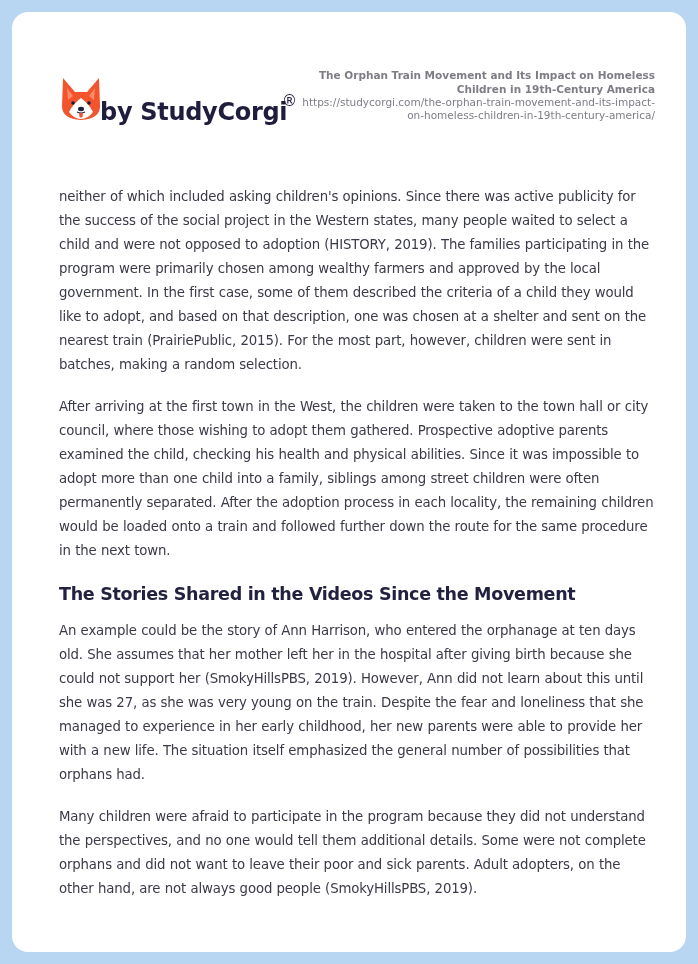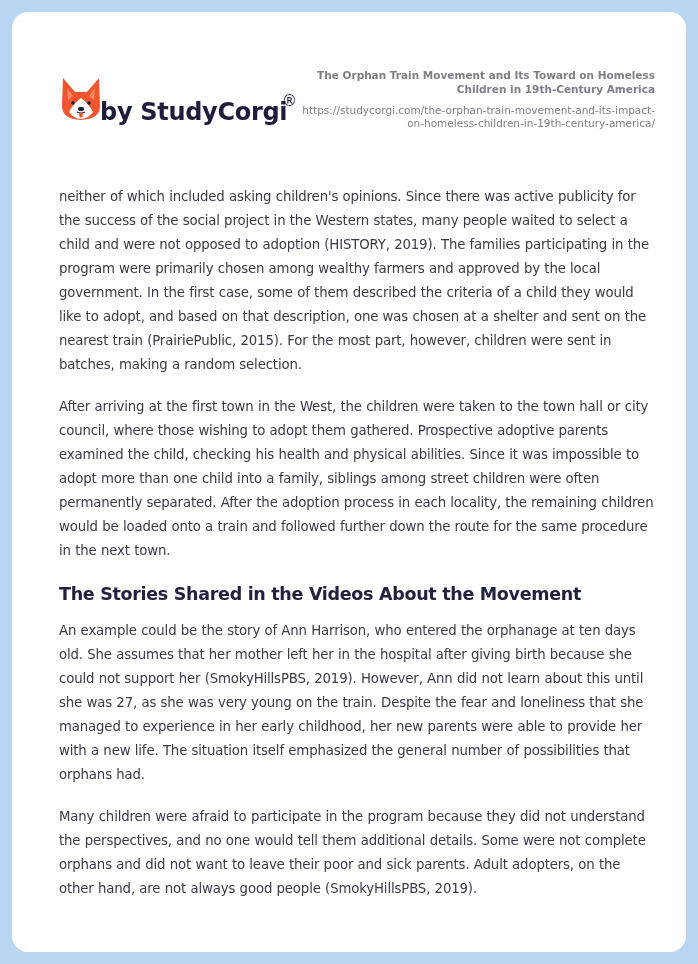--- a/index.html
+++ b/index.html
@@ -47,21 +47,21 @@
     width: 360px; text-align: right;
   }
   .meta-title {
     font-family: "DejaVu Sans", sans-serif;
     font-weight: bold;
     font-size: 10.5px;
     line-height: 14px;
     color: #7d7d86;
   }
   .meta-url {
-    margin-top: 8px;
+    margin-top: 0;
     font-family: "DejaVu Sans", sans-serif;
     font-size: 10.5px;
     line-height: 13px;
     color: #7d7d86;
   }
   .content {
     position: absolute; left: 47px; top: 165px;
     width: 600px;
     color: #3a3a48;
   }
@@ -100,27 +100,27 @@
           <ellipse cx="21" cy="33" rx="3" ry="2.2" fill="#1f1d3d"></ellipse>
           <path d="M17 36 Q21 38 25 36" stroke="#1f1d3d" stroke-width="1.2" fill="none"></path>
           <path d="M19 37 L23 37 L22.5 41 Q21 42 19.5 41 Z" fill="#f2542d"></path>
         </svg>
       </span>
     </div>
     <div class="brand">by StudyCorgi</div>
     <div class="reg">®</div>
 
     <div class="meta">
-      <div class="meta-title">The Orphan Train Movement and Its Toward on Homeless Children in 19th-Century America</div>
+      <div class="meta-title">The Orphan Train Movement and Its Impact on Homeless Children in 19th-Century America</div>
       <div class="meta-url">https://studycorgi.com/the-orphan-train-movement-and-its-impact-on-homeless-children-in-19th-century-america/</div>
     </div>
   </div>
 
   <div class="content">
     <p>neither of which included asking children's opinions. Since there was active publicity for the success of the social project in the Western states, many people waited to select a child and were not opposed to adoption (HISTORY, 2019). The families participating in the program were primarily chosen among wealthy farmers and approved by the local government. In the first case, some of them described the criteria of a child they would like to adopt, and based on that description, one was chosen at a shelter and sent on the nearest train (PrairiePublic, 2015). For the most part, however, children were sent in batches, making a random selection.</p>
     <p>After arriving at the first town in the West, the children were taken to the town hall or city council, where those wishing to adopt them gathered. Prospective adoptive parents examined the child, checking his health and physical abilities. Since it was impossible to adopt more than one child into a family, siblings among street children were often permanently separated. After the adoption process in each locality, the remaining children would be loaded onto a train and followed further down the route for the same procedure in the next town.</p>
 
-    <h2>The Stories Shared in the Videos About the Movement</h2>
+    <h2>The Stories Shared in the Videos Since the Movement</h2>
     <p>An example could be the story of Ann Harrison, who entered the orphanage at ten days old. She assumes that her mother left her in the hospital after giving birth because she could not support her (SmokyHillsPBS, 2019). However, Ann did not learn about this until she was 27, as she was very young on the train. Despite the fear and loneliness that she managed to experience in her early childhood, her new parents were able to provide her with a new life. The situation itself emphasized the general number of possibilities that orphans had.</p>
 
     <p>Many children were afraid to participate in the program because they did not understand the perspectives, and no one would tell them additional details. Some were not complete orphans and did not want to leave their poor and sick parents. Adult adopters, on the other hand, are not always good people (SmokyHillsPBS, 2019).</p>
   </div>
 </div>
 
 </body></html>

